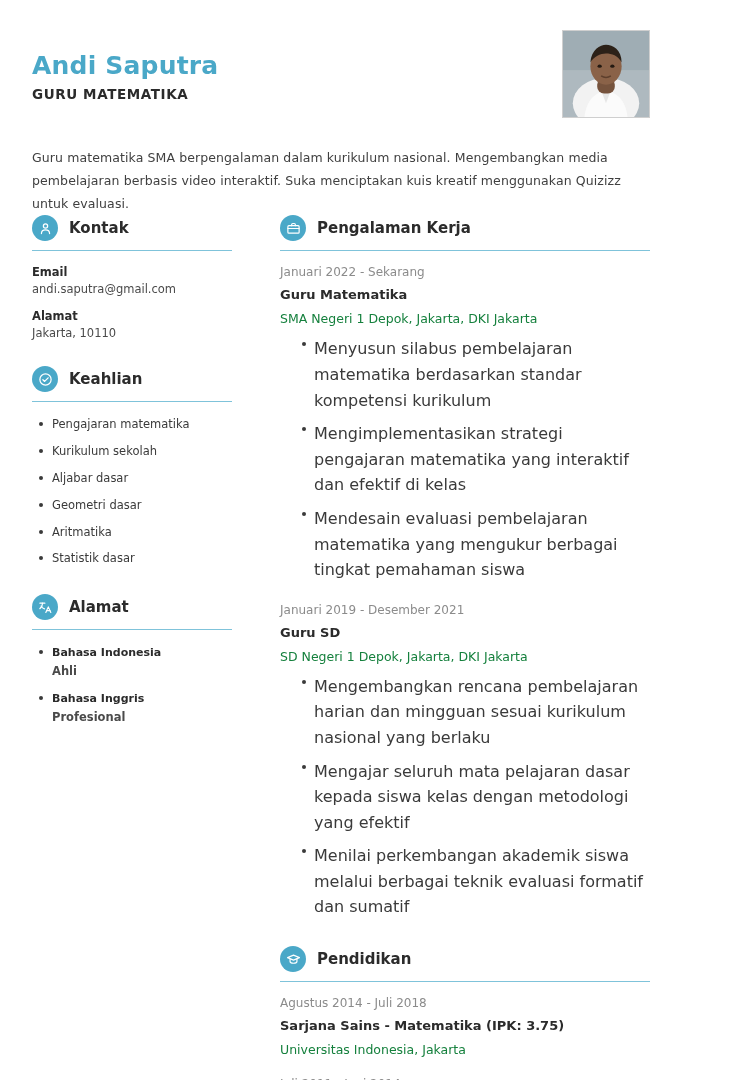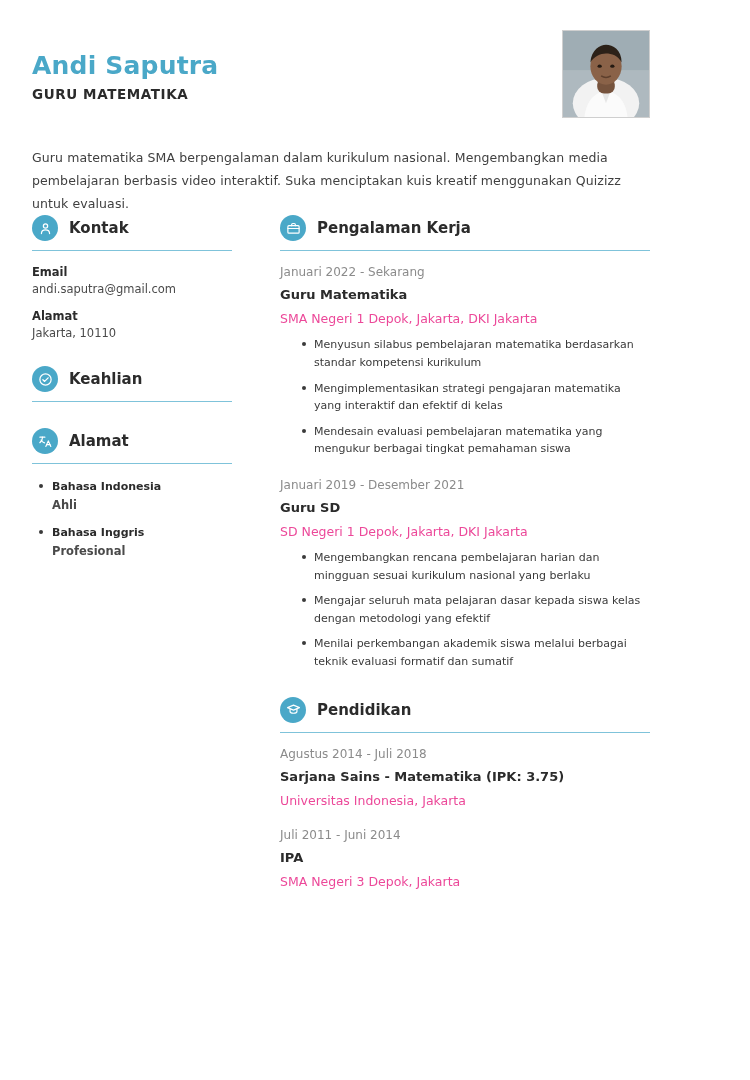--- a/index.html
+++ b/index.html
@@ -146,30 +146,30 @@
     margin-bottom: 8px;
   }
   .entry-role {
     font-size: 13px;
     font-weight: bold;
     color: #2b2b2b;
     margin-bottom: 9px;
   }
   .entry-org {
     font-size: 12.5px;
-    color: #ec4899;
+    color: #15803d;
     margin-bottom: 10px;
   }
   ul.entry-bullets {
     margin: 0; padding: 0 0 0 34px;
     list-style: none;
   }
   ul.entry-bullets li {
     position: relative;
-    font-size: 11px;
+    font-size: 16px;
     color: #3a3a3a;
     line-height: 1.6;
     margin-bottom: 8px;
   }
   ul.entry-bullets li::before {
     content: "";
     position: absolute;
     left: -12px;
     top: 6px;
     width: 4px; height: 4px;
@@ -236,20 +236,28 @@
         <div class="section-head">
           <span class="sec-icon">
             <svg width="15" height="15" viewBox="0 0 24 24" fill="none" stroke="#ffffff" stroke-width="2" stroke-linecap="round" stroke-linejoin="round">
               <circle cx="12" cy="12" r="9"></circle>
               <path d="M7.8 12.3l2.8 2.8 5.6-5.8"></path>
             </svg>
           </span>
           <span class="sec-title">Keahlian</span>
         </div>
         <div class="sec-rule"></div>
+        <ul class="bullets">
+          <li>Pengajaran matematika</li>
+          <li>Kurikulum sekolah</li>
+          <li>Aljabar dasar</li>
+          <li>Geometri dasar</li>
+          <li>Aritmatika</li>
+          <li>Statistik dasar</li>
+        </ul>
       </div>
 
       <div class="section">
         <div class="section-head">
           <span class="sec-icon">
             <svg width="15" height="15" viewBox="0 0 24 24" fill="none" stroke="#ffffff" stroke-width="1.9" stroke-linecap="round" stroke-linejoin="round">
               <path d="M3 5h8"></path>
               <path d="M7 5v1.5c0 3.2-1.8 6-4 7.3"></path>
               <path d="M5 9.5c1 2.2 3 4 5.4 4.7"></path>
               <path d="M12.5 20l4-9 4 9"></path>

